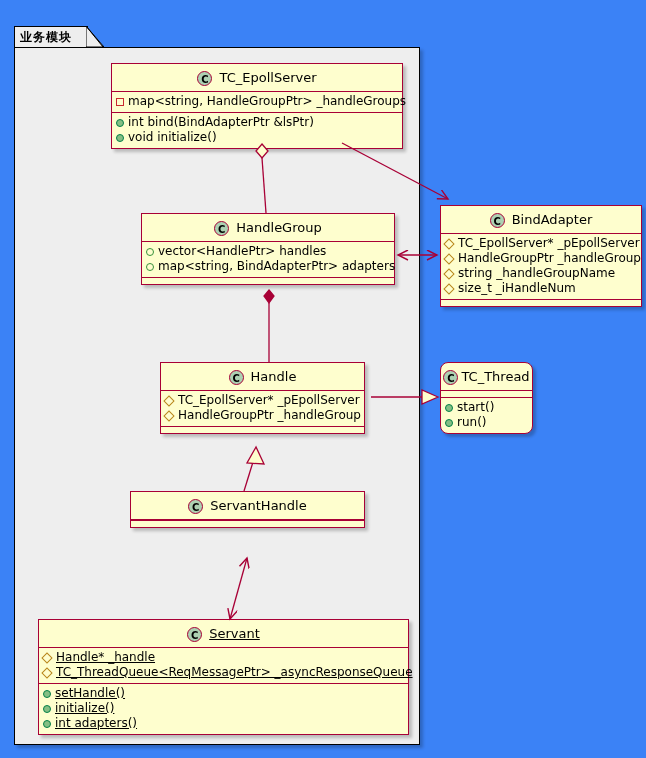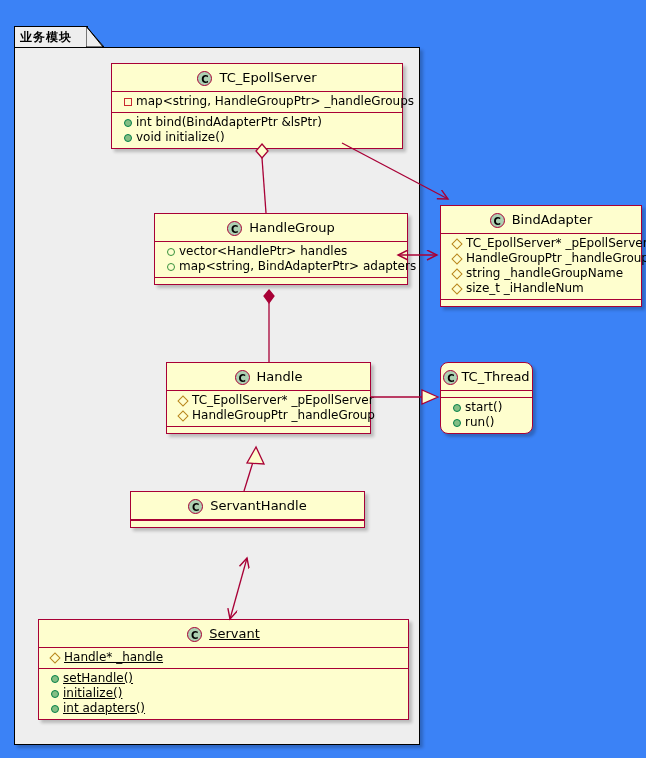--- a/index.html
+++ b/index.html
@@ -103,21 +103,21 @@
   .compart.empty {
     height: 6px;
     padding: 0;
   }
   .row {
     height: 15px;
     line-height: 15px;
     font-size: 12px;
     color: #000000;
     white-space: nowrap;
-    padding-left: 12px;
+    padding-left: 4px;
     display: flex;
     align-items: center;
   }
   .mk {
     display: inline-block;
     width: 9px;
     height: 9px;
     margin-right: 4px;
     flex: 0 0 auto;
     box-sizing: border-box;
@@ -190,21 +190,21 @@
         <span class="mk pub"></span>
         <span>int bind(BindAdapterPtr &amp;lsPtr)</span>
       </div>
       <div class="row">
         <span class="mk pub"></span>
         <span>void initialize()</span>
       </div>
     </div>
   </div>
 
-  <div class="cls" style="left:154px; top:213px; width:254px;">
+  <div class="cls" style="left:141px; top:213px; width:254px;">
     <div class="cls-title">
       <span class="cicon">C</span><span>HandleGroup</span>
     </div>
     <div class="sep"></div>
     <div class="compart">
       <div class="row">
         <span class="mk pkgp"></span>
         <span>vector&lt;HandlePtr&gt; handles</span>
       </div>
       <div class="row">
@@ -236,21 +236,21 @@
       </div>
       <div class="row">
         <span class="mk prot"></span>
         <span>size_t _iHandleNum</span>
       </div>
     </div>
     <div class="sep"></div>
     <div class="compart empty"></div>
   </div>
 
-  <div class="cls" style="left:166px; top:362px; width:205px;">
+  <div class="cls" style="left:160px; top:362px; width:205px;">
     <div class="cls-title">
       <span class="cicon">C</span><span>Handle</span>
     </div>
     <div class="sep"></div>
     <div class="compart">
       <div class="row">
         <span class="mk prot"></span>
         <span>TC_EpollServer* _pEpollServer</span>
       </div>
       <div class="row">
@@ -292,20 +292,24 @@
 
   <div class="cls" style="left:38px; top:619px; width:371px;text-decoration:underline;">
     <div class="cls-title">
       <span class="cicon">C</span><span>Servant</span>
     </div>
     <div class="sep"></div>
     <div class="compart">
       <div class="row">
         <span class="mk prot"></span>
         <span>Handle* _handle</span>
+      </div>
+      <div class="row">
+        <span class="mk prot"></span>
+        <span>TC_ThreadQueue&lt;ReqMessagePtr&gt; _asyncResponseQueue</span>
       </div>
     </div>
     <div class="sep"></div>
     <div class="compart">
       <div class="row">
         <span class="mk pub"></span>
         <span>setHandle()</span>
       </div>
       <div class="row">
         <span class="mk pub"></span>

